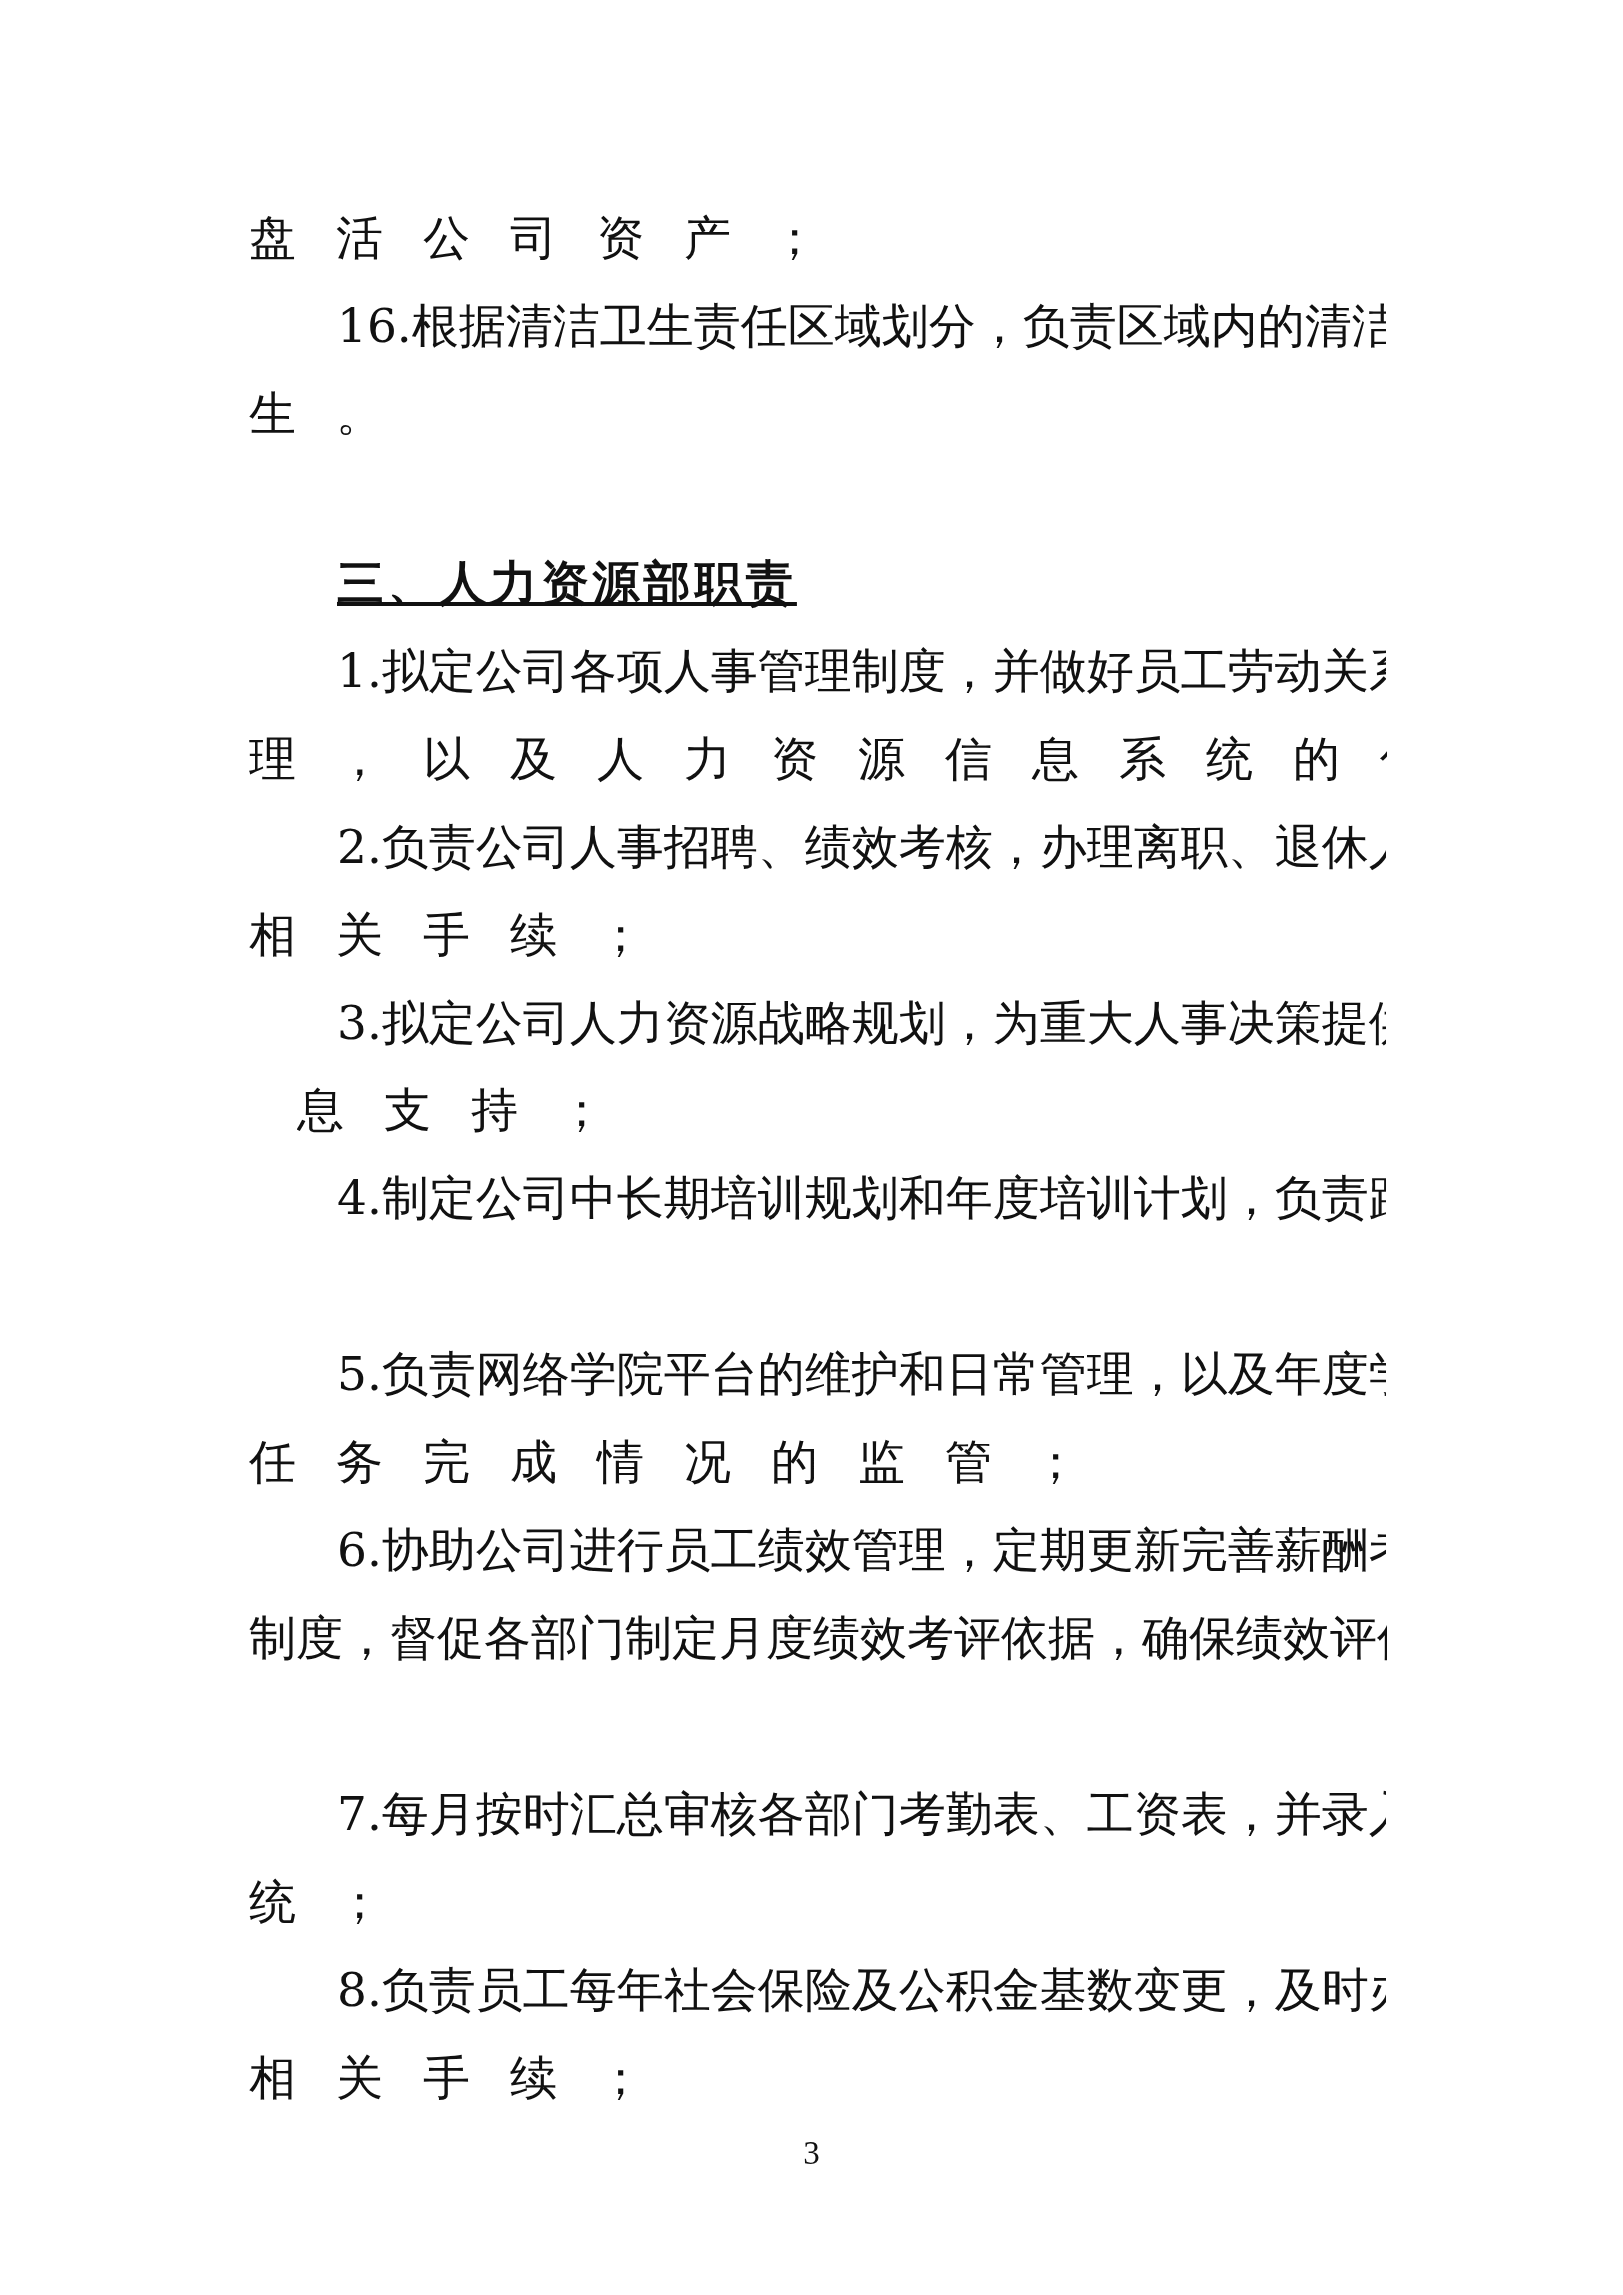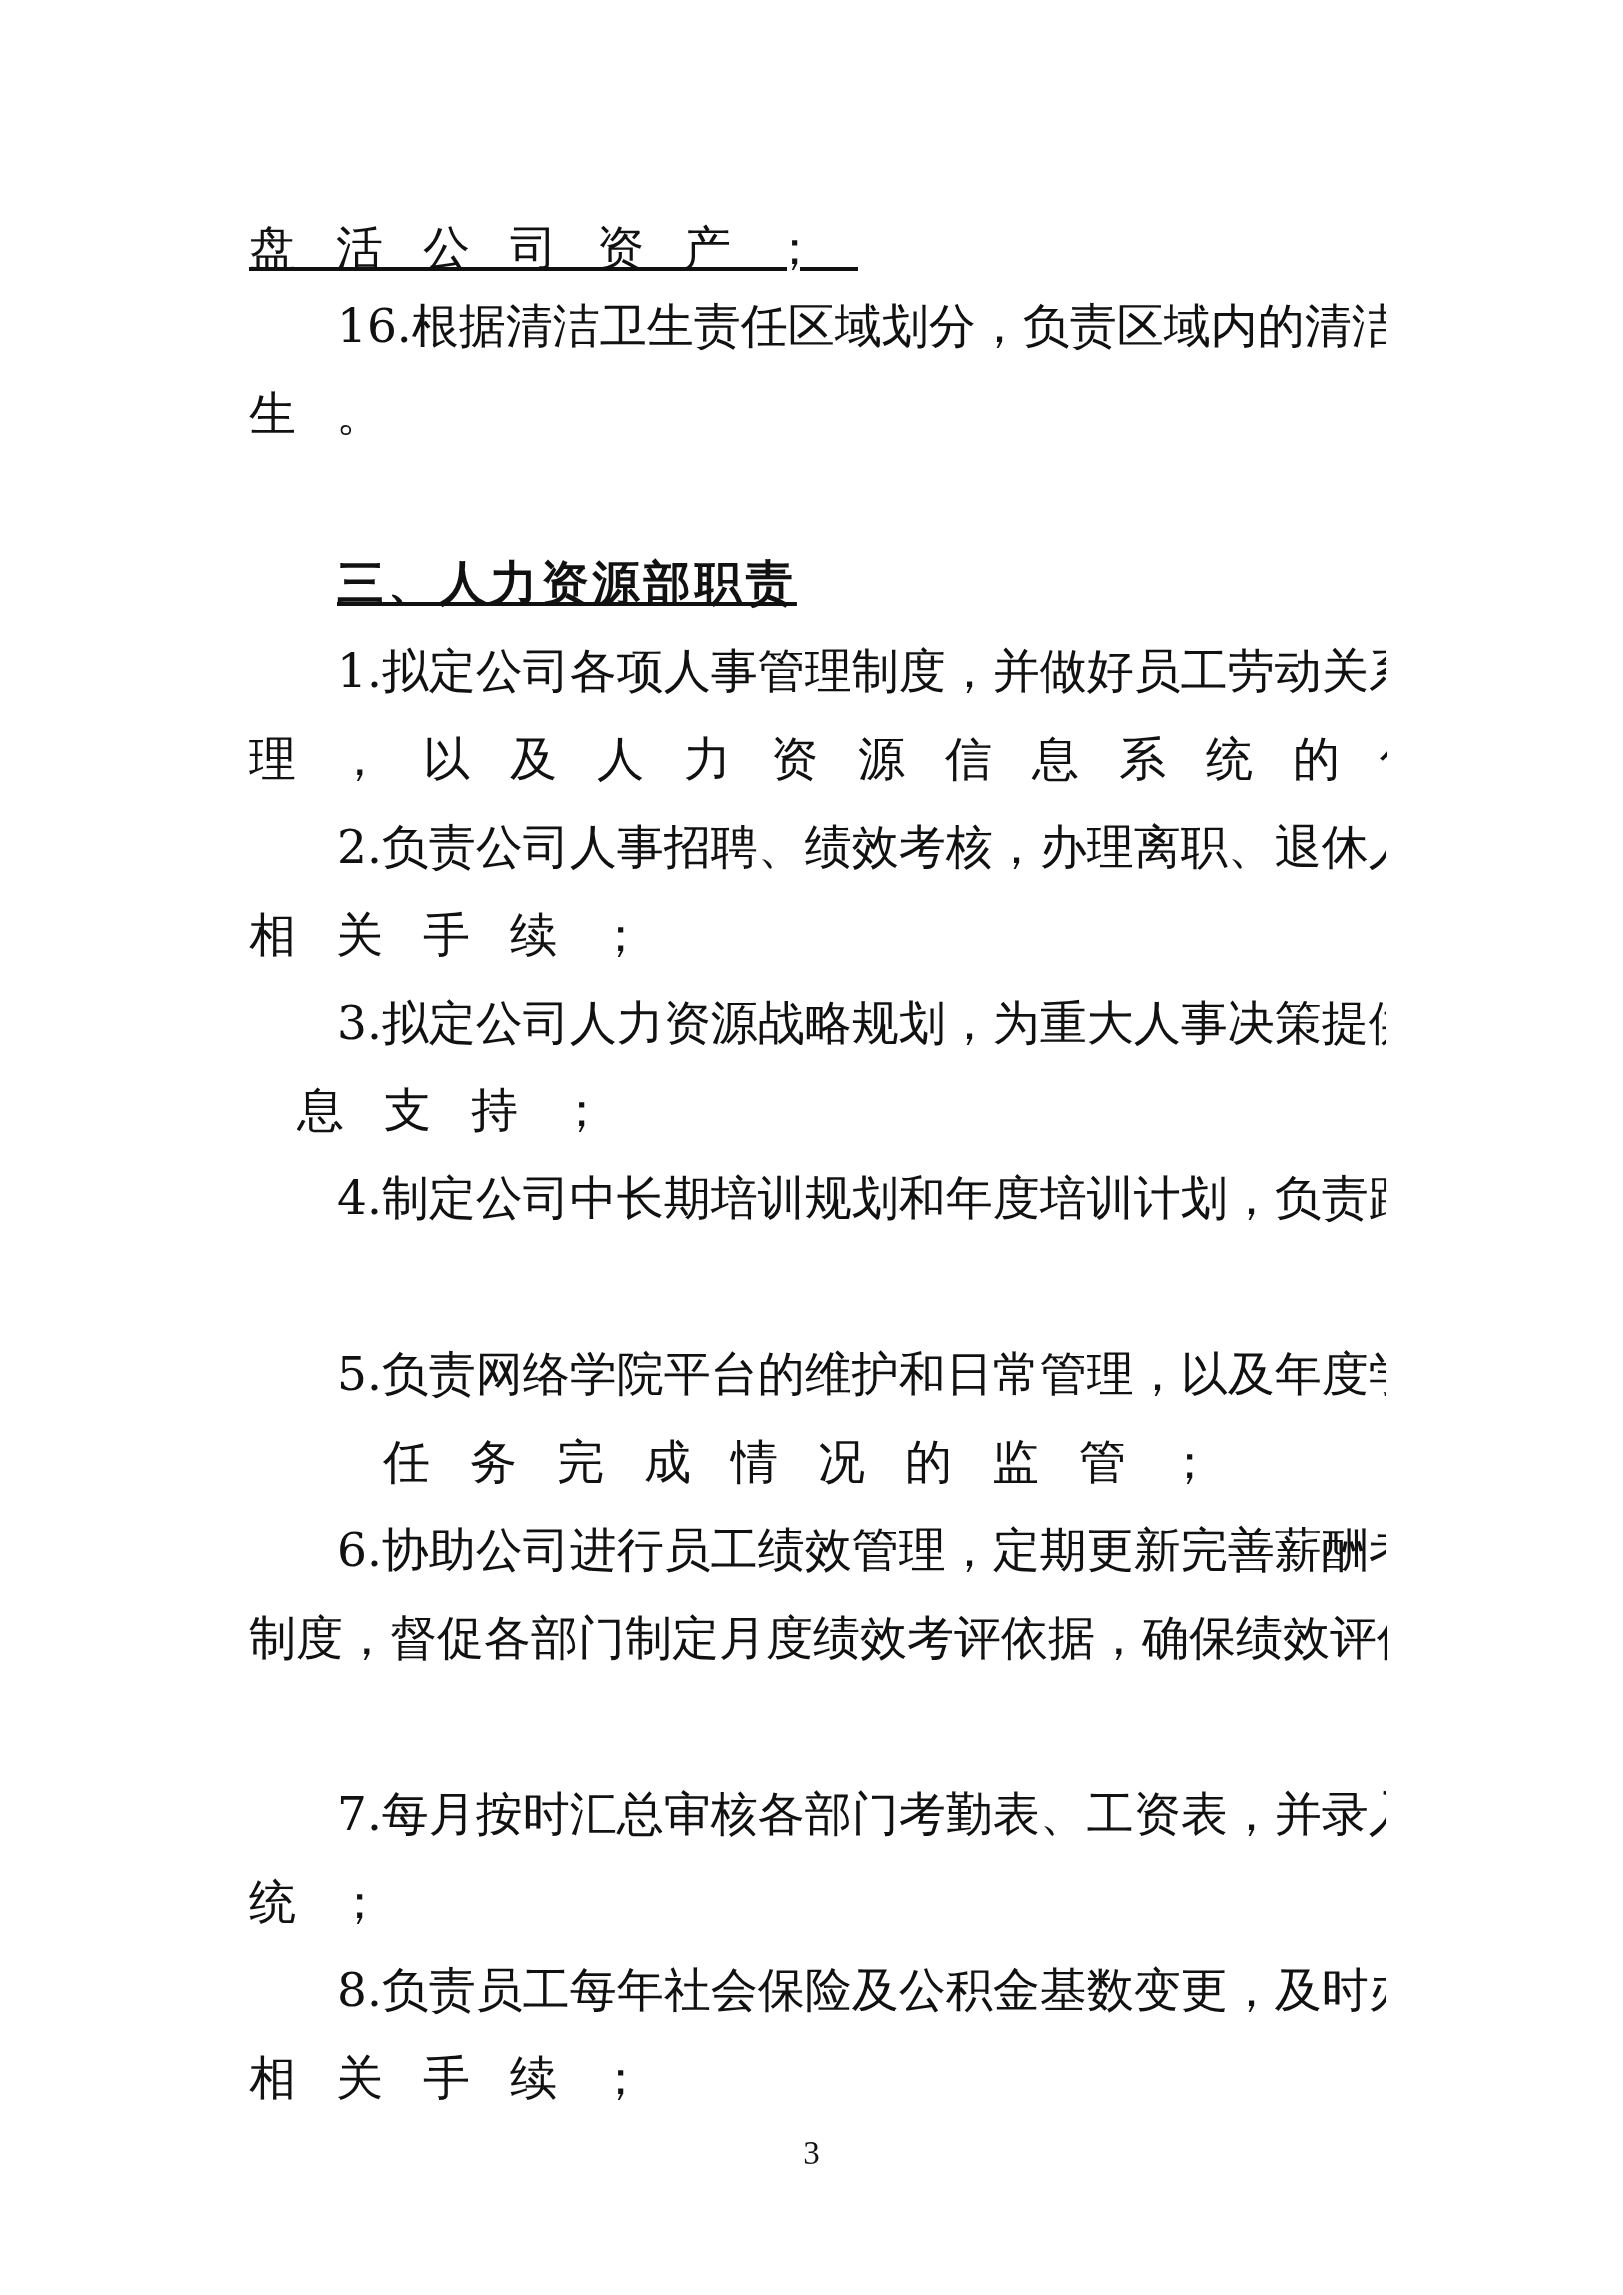--- a/index.html
+++ b/index.html
@@ -12,21 +12,21 @@
   .line.indent { left: 337px; width: 1049px; }
   .line.heading { font-weight: bold; font-family: "DejaVu Sans", "Liberation Sans", sans-serif; letter-spacing: 4.1px; }
   .page-number { position: absolute; left: 0; width: 1623px; top: 2133px; text-align: center;
                  font-size: 33px; font-family: "Liberation Serif", serif; line-height: 41px; }
 </style>
 </head>
 <body>
 
 <div class="page">
 
-  <div class="line" style="top:204px; letter-spacing:40px;text-decoration:underline;">盘活公司资产；</div>
+  <div class="line" style="top:194px; letter-spacing:40px;">盘活公司资产；</div>
 
   <div class="line indent full" style="top: 282px; display: flex; justify-content: space-between; align-items: center;">
       <span>1</span>
       <span>6</span>
       <span>.</span>
       <span>根</span>
       <span>据</span>
       <span>清</span>
       <span>洁</span>
       <span>卫</span>
@@ -181,21 +181,21 @@
       <span>常</span>
       <span>管</span>
       <span>理</span>
       <span>，</span>
       <span>以</span>
       <span>及</span>
       <span>年</span>
       <span>度</span>
       <span>学</span>
     </div>
-  <div class="line" style="top:1418px; letter-spacing:40px;text-align:center;">任务完成情况的监管；</div>
+  <div class="line" style="top:1418px; letter-spacing:40px;">任务完成情况的监管；</div>
 
   <div class="line indent full" style="top: 1506px; display: flex; justify-content: space-between; align-items: center;">
       <span>6</span>
       <span>.</span>
       <span>协</span>
       <span>助</span>
       <span>公</span>
       <span>司</span>
       <span>进</span>
       <span>行</span>

